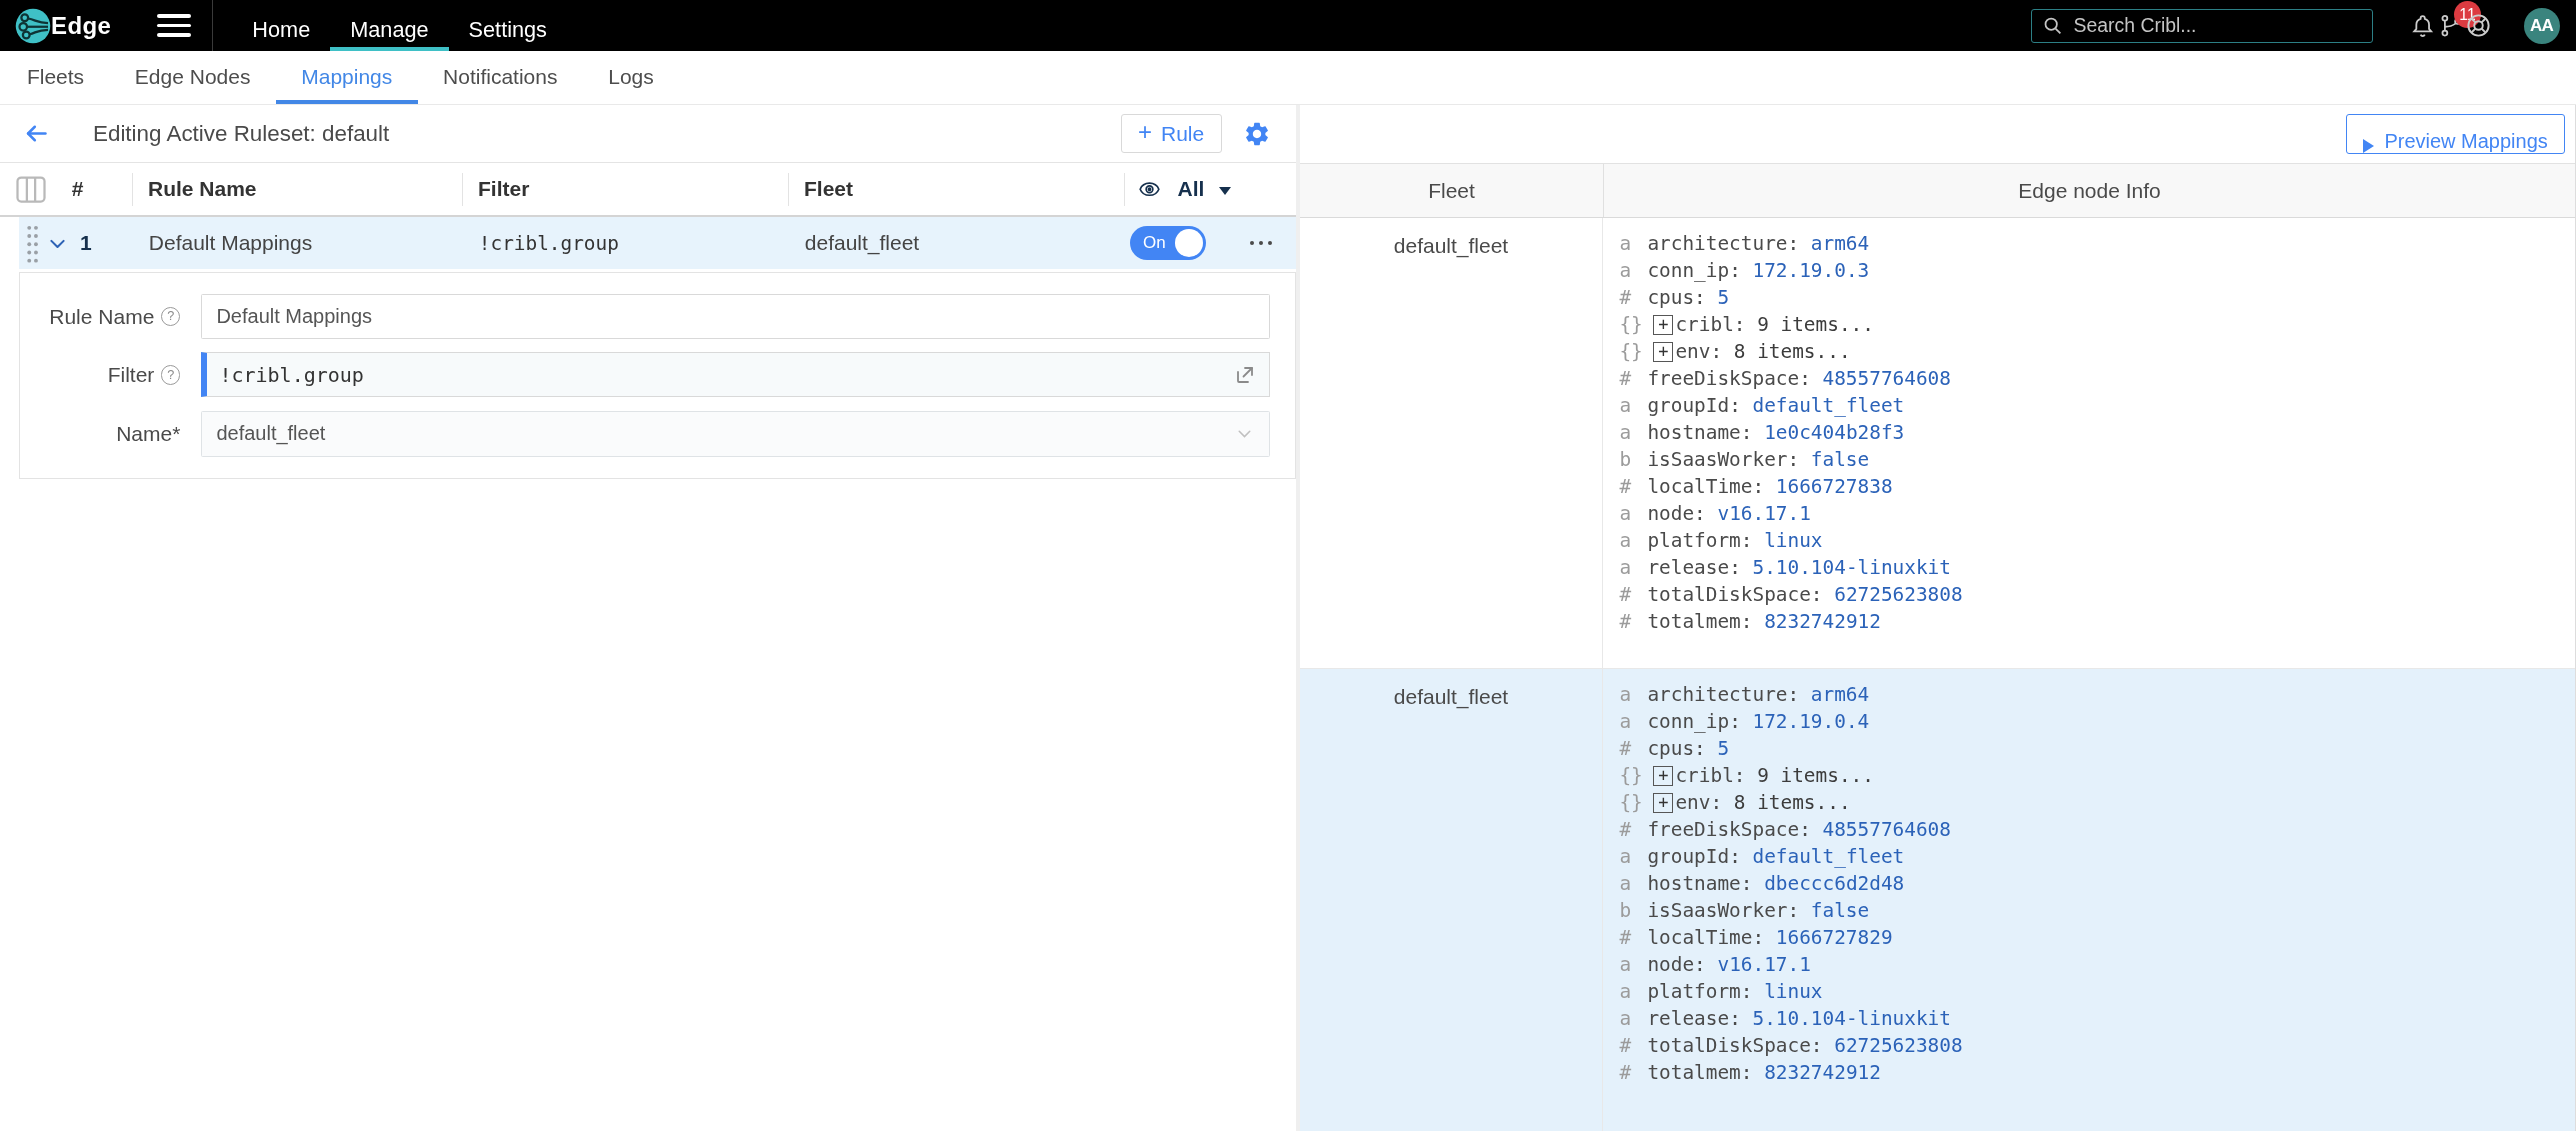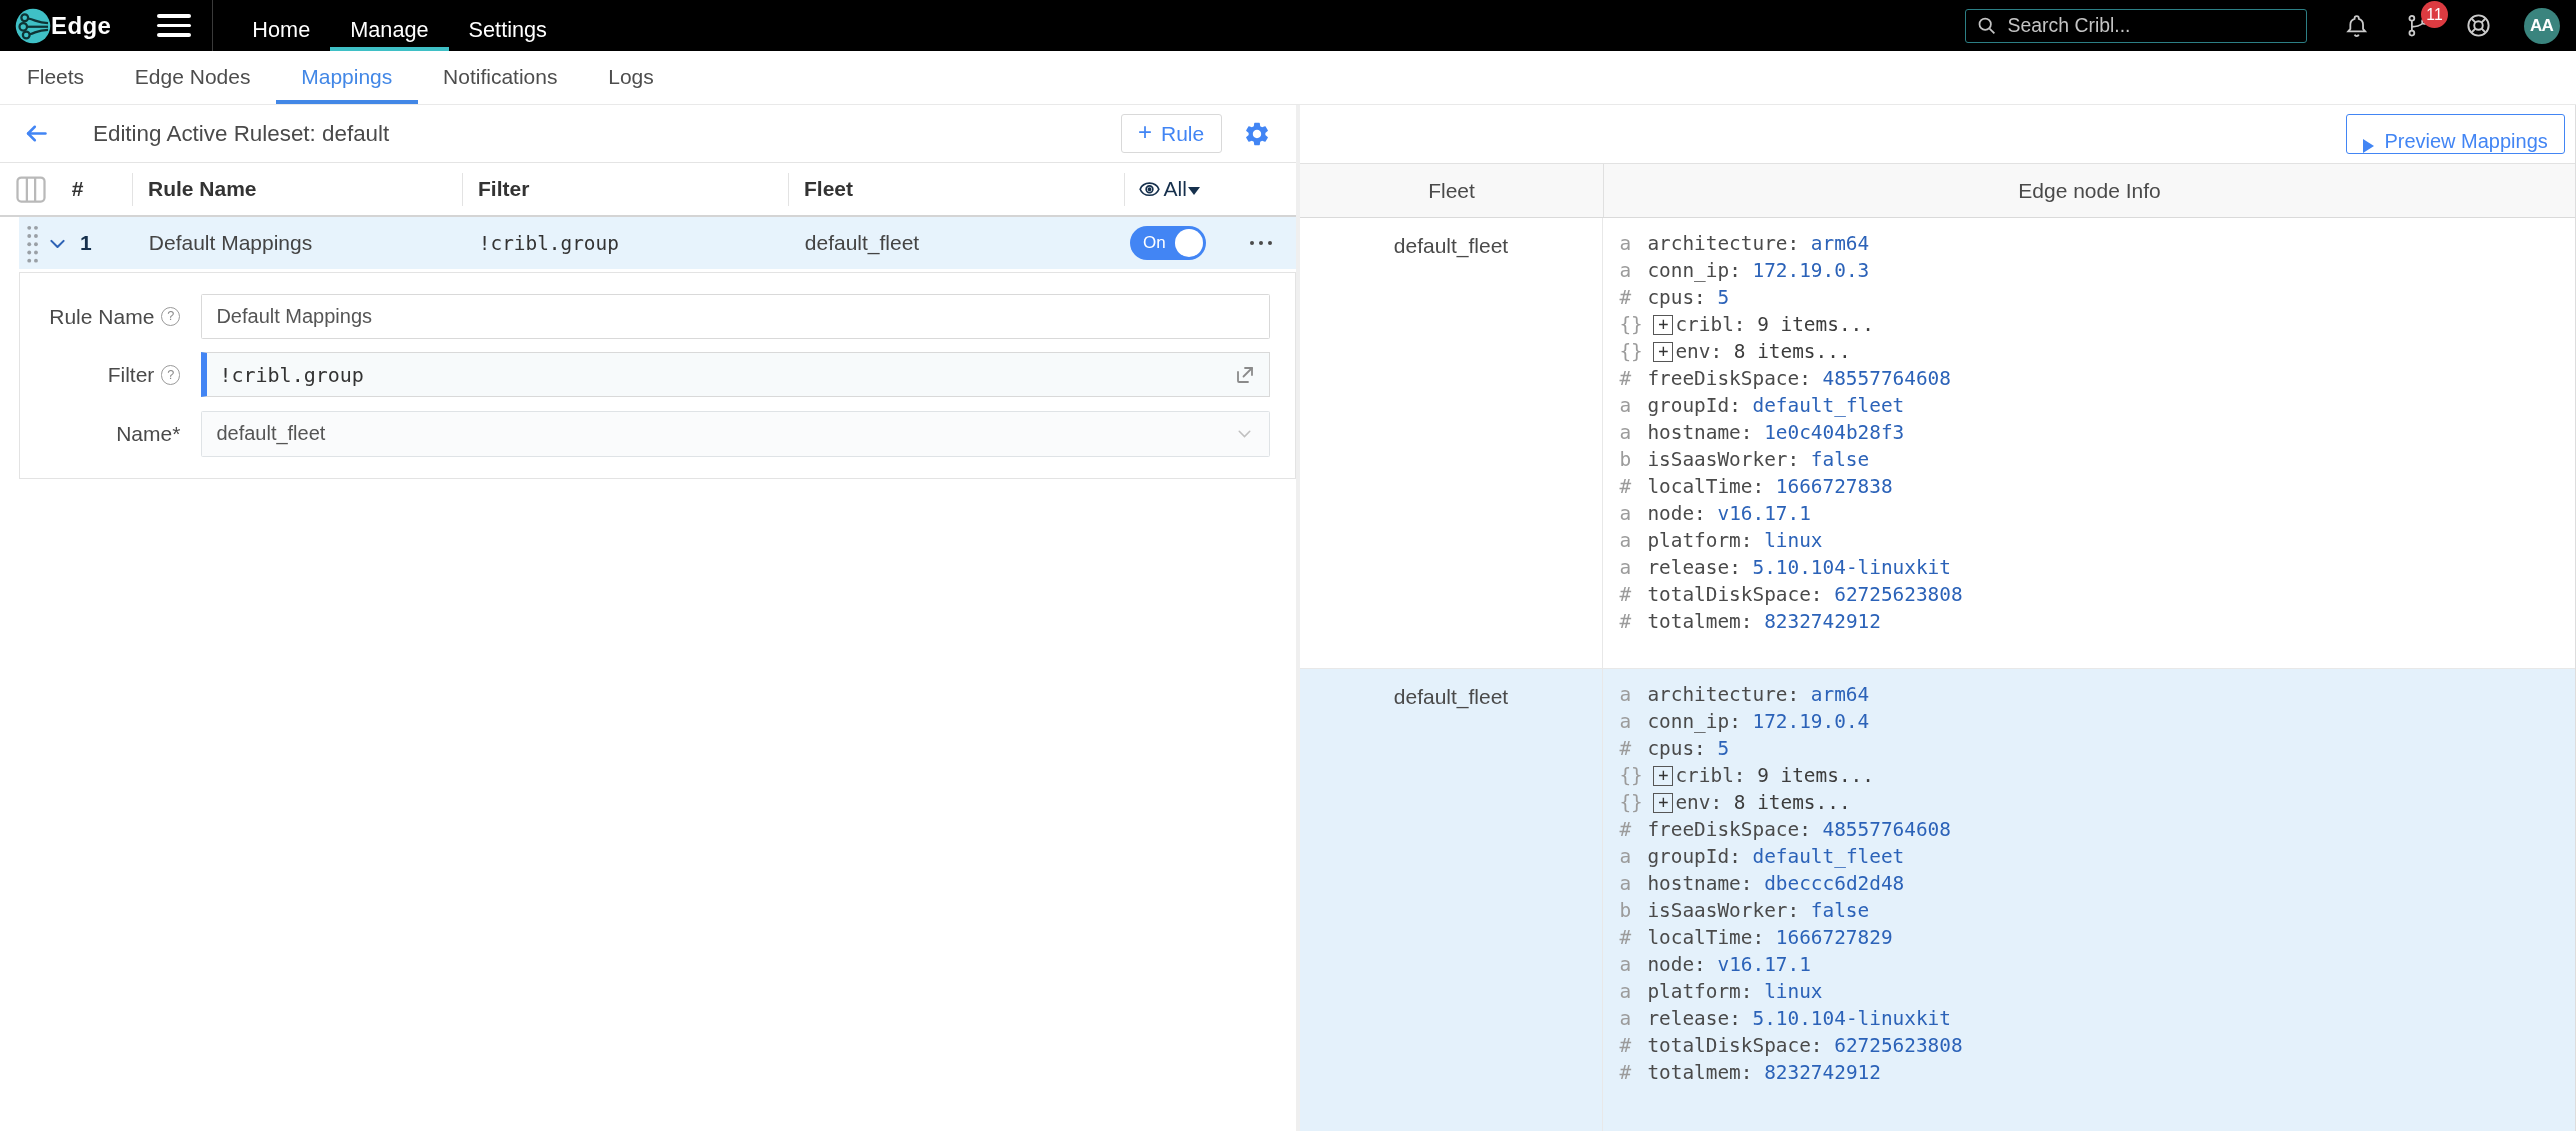--- a/index.html
+++ b/index.html
@@ -15,21 +15,21 @@
   .hamburger { margin-left:46px; width:34px; display:flex; flex-direction:column; gap:6px; cursor:pointer; background:none; border:none; }
   .hamburger i { display:block; height:3.7px; background:#fff; border-radius:2.2px; }
   .topbar-divider { width:0.7px; height:51px; background:#3a3a3a; margin-left:21px; }
   .topnav { display:flex; height:51px; margin-left:19.4px; }
   .topnav .tnav-item { position:relative; color:#fff; font-size:21.7px; line-height:51px; padding:4px 20px; cursor:pointer; }
   .topnav .tnav-item.active::after { content:""; position:absolute; left:0; right:0; bottom:0; height:4.5px; background:#3fc0c6; }
   .top-spacer { flex:1; }
   .searchbox { width:342px; height:34px; border:1.5px solid #2c7f85; border-radius:3px; display:flex; align-items:center; padding:0 10.5px; background:#000; cursor:text; }
   .searchbox svg { flex:none; }
   .search-ph { color:#c4c4c4; font-size:19.4px; margin-left:10.5px; }
-  .top-icons { display:flex; align-items:center; gap:33px; margin-left:36px; }
+  .top-icons { display:flex; align-items:center; margin-left:36px; }
   .tbicon { position:relative; width:28px; height:28px; display:flex; align-items:center; justify-content:center; cursor:pointer; }
   .badge { position:absolute; top:-10.5px; right:-16.4px; min-width:27px; height:27px; border-radius:13.4px; background:#dc3b41; color:#fff; font-size:15.7px; display:flex; align-items:center; justify-content:center; padding:0 4.5px; }
   .avatar { width:36px; height:36px; border-radius:50%; background:#3a847e; color:#fff; font-size:17px; font-weight:600; display:flex; align-items:center; justify-content:center; margin:0 16.4px 0 31px; cursor:pointer; letter-spacing:-0.7px; }
 
   
   .subnav { height:54px; background:#fff; border-bottom:1.5px solid #e9e9e9; display:flex; padding-left:1.5px; flex:none; }
   .subtab { position:relative; font-size:21px; color:#4d4d4d; line-height:52px; padding:0 25.4px; cursor:pointer; }
   .subtab.active { color:#4287e6; }
   .subtab.active::after { content:""; position:absolute; left:0; right:0; bottom:0; height:3.7px; background:#4287e6; }
 
@@ -42,21 +42,21 @@
   .ruleset-title { margin-left:42px; font-size:22.4px; color:#4a4a4a; }
   .hdr-right { margin-left:auto; display:flex; align-items:center; }
   .add-rule-btn { height:39px; border:1.5px solid #d9d9d9; border-radius:3px; background:#fff; color:#4285f4; font-size:21px; display:flex; align-items:center; gap:9px; padding:0 16.4px; cursor:pointer; font-family:inherit; }
   .plus-glyph { font-size:24px; font-weight:300; line-height:1; margin-top:-2.2px; }
   .gear-btn { margin:0 12px 0 21px; background:none; border:none; cursor:pointer; display:flex; }
 
   .rules-header { height:54px; flex:none; display:grid; grid-template-columns:132px 330px 326px 336px 1fr; align-items:center; border-bottom:2.2px solid #d4d4d4; font-size:21px; font-weight:700; color:#333; }
   .rules-header .hc { height:33px; display:flex; align-items:center; padding-left:15px; }
   .rules-header .hc + .hc { border-left:0.7px solid #e3e3e3; }
   .hc-first { gap:25.4px; padding-left:16.4px !important; }
-  .hc-vis { color:#16304d; gap:1px; padding-left:10.5px !important; font-weight:400; cursor:pointer; }
+  .hc-vis { color:#16304d; gap:15px; padding-left:10.5px !important; font-weight:700; cursor:pointer; }
   .caret-down { width:0; height:0; border-left:6.7px solid transparent; border-right:6.7px solid transparent; border-top:8.2px solid #16304d; margin-top:3px; }
 
   .rule-row { height:52px; flex:none; margin-left:19.4px; background:#e7f3fc; display:grid; grid-template-columns:113px 330px 326px 336px 1fr; align-items:center; font-size:21px; color:#444; }
   .rc1 { display:flex; align-items:center; }
   .drag-handle { margin-left:7.5px; cursor:grab; display:flex; }
   .row-chevron { margin-left:9px; cursor:pointer; display:flex; }
   .row-index { margin-left:12px; color:#16304d; font-weight:600; }
   .rcell { padding-left:16.4px; white-space:nowrap; overflow:hidden; }
   .code-text { font-family:"DejaVu Sans Mono","Liberation Mono",monospace; font-size:19.4px; color:#333; }
   .rc5 { display:flex; align-items:center; }

